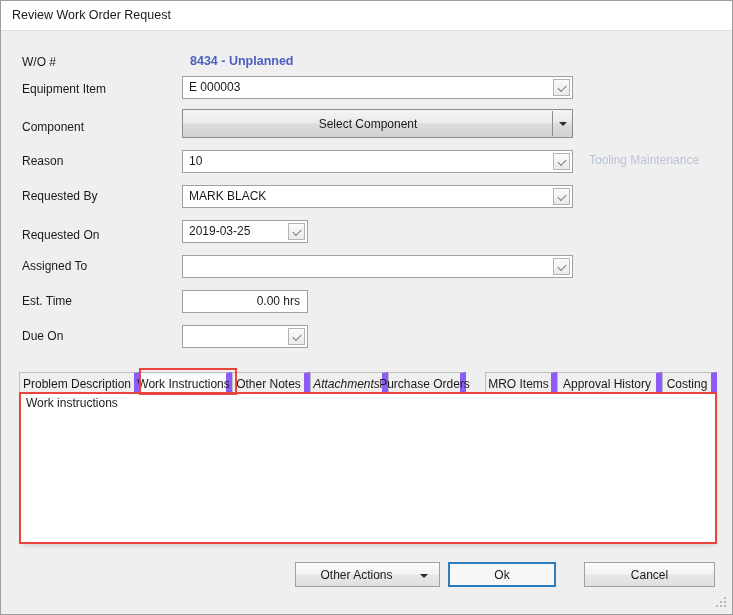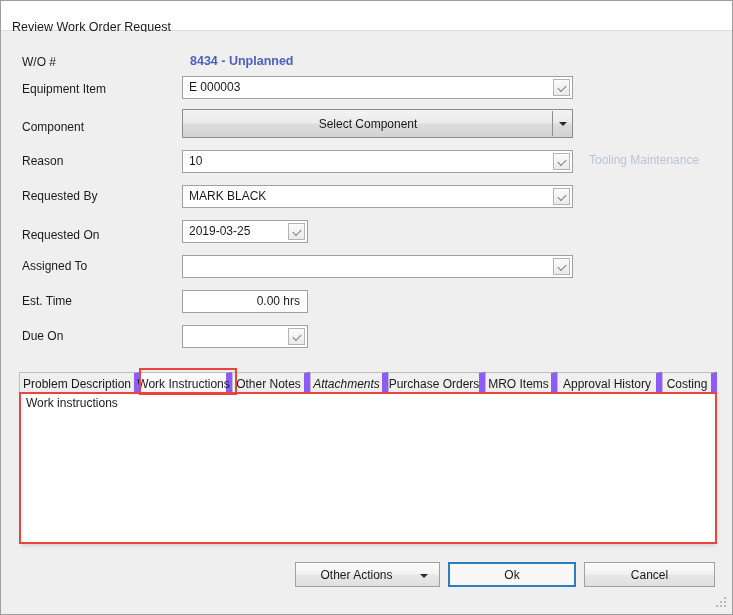--- a/index.html
+++ b/index.html
@@ -25,21 +25,21 @@
     left: 0; top: 0;
     width: 731px;
     height: 30px;
     background: #ffffff;
     border-bottom: 1px solid #dcdcdc;
     box-sizing: border-box;
   }
   .titlebar-text {
     position: absolute;
     left: 11px;
-    top: 19px;
+    top: 7px;
     font-size: 12.5px;
     color: #1a1a1a;
     white-space: nowrap;
   }
   
   .form {
     position: absolute;
     left: 0;
     top: 31px;
     width: 731px;
@@ -370,21 +370,21 @@
     </div>
     <div class="tab selected" style="left:121px; width:92px;">
       <span>Work Instructions</span>
     </div>
     <div class="tab" style="left:213px; width:78px;">
       <span>Other Notes</span>
     </div>
     <div class="tab" style="left:291px; width:78px;font-style:italic;">
       <span>Attachments</span>
     </div>
-    <div class="tab" style="left:369px; width:97px;">
+    <div class="tab" style="left:369px; width:78px;">
       <span>Purchase Orders</span>
     </div>
     <div class="tab" style="left:466px; width:72px;">
       <span>MRO Items</span>
     </div>
     <div class="tab" style="left:538px; width:105px;">
       <span>Approval History</span>
     </div>
     <div class="tab" style="left:643px; width:55px;">
       <span>Costing</span>
@@ -396,21 +396,21 @@
   <div class="tabpanel-shadow"></div>
   <div class="tabpanel">
     <div class="content">Work instructions</div>
   </div>
 
   <div class="btn-split" style="left:294px; top:561px; width:145px;">
     <div class="lab">Other Actions</div>
     <span class="tri"></span>
   </div>
 
-  <div class="btn default" style="left:447px; top:561px; width:128px;">Ok</div>
+  <div class="btn default" style="left:447px; top:561px; width:108px;">Ok</div>
 
   <div class="btn" style="left:583px; top:561px; width:131px;">Cancel</div>
 
   <div class="grip">
     <i style="left:9px; top:0px;"></i>
     <i style="left:5px; top:4px;"></i>
       <i style="left:9px; top:4px;"></i>
     <i style="left:1px; top:8px;"></i>
       <i style="left:5px; top:8px;"></i>
       <i style="left:9px; top:8px;"></i>

